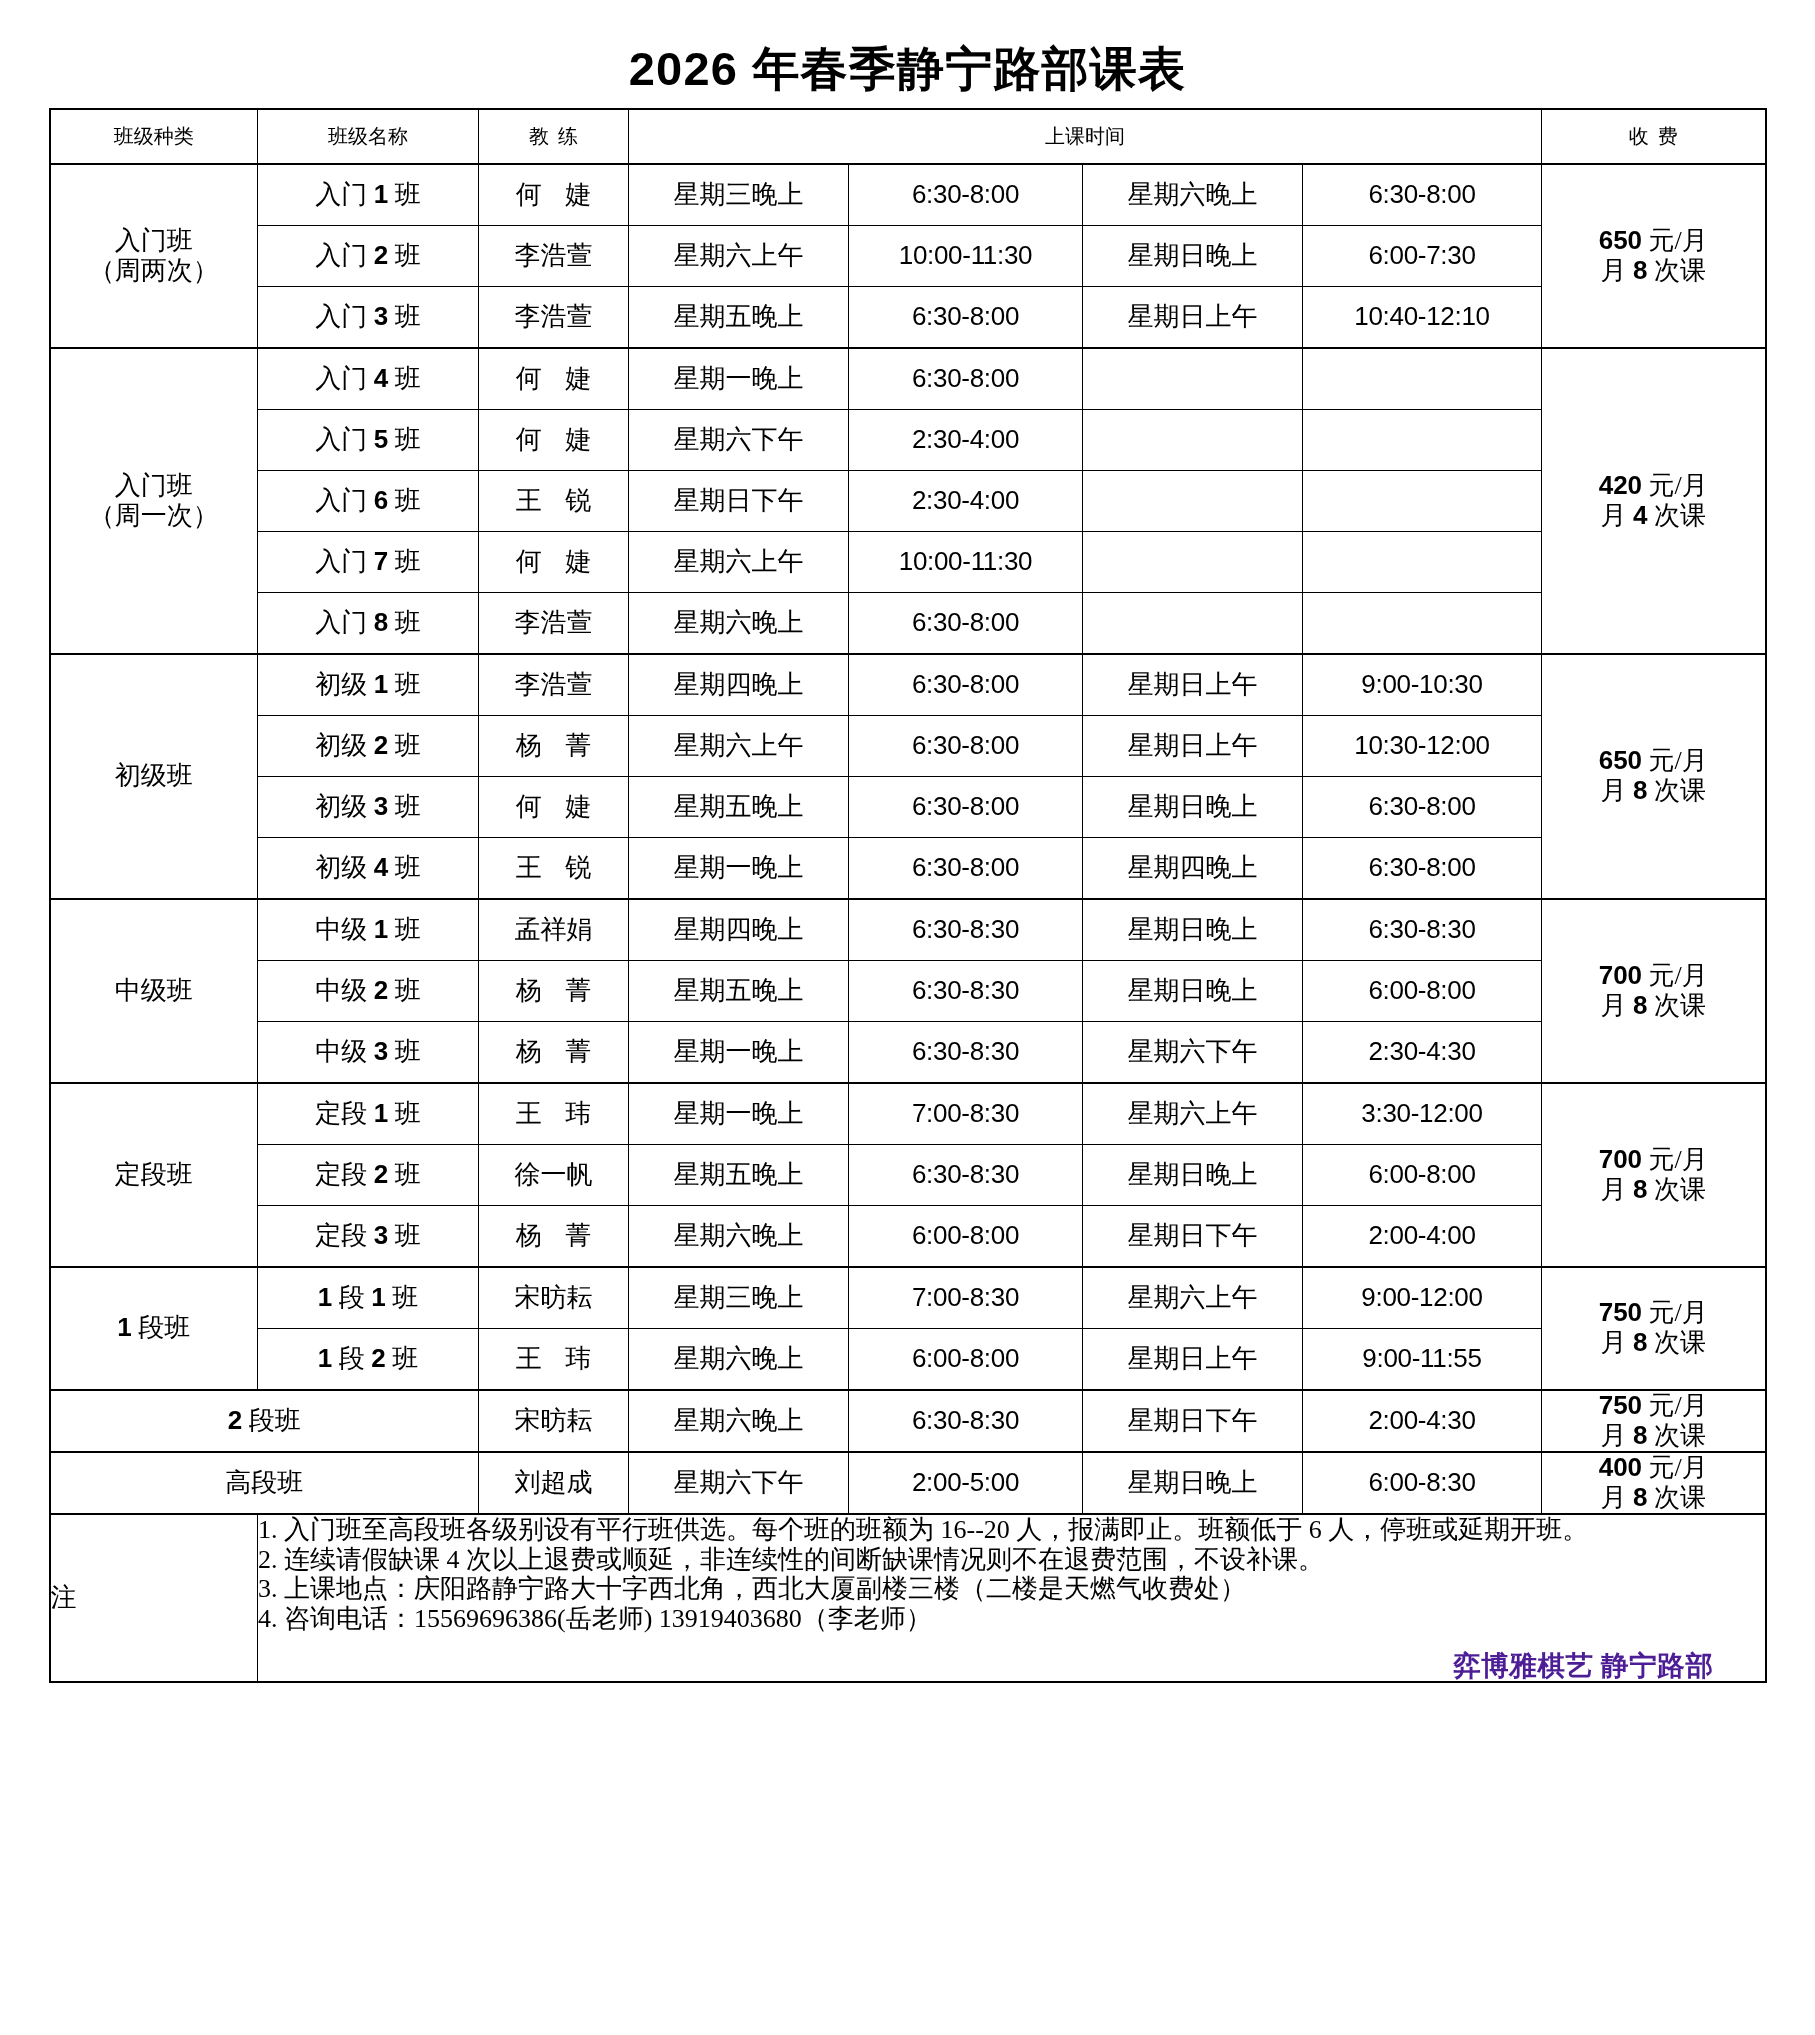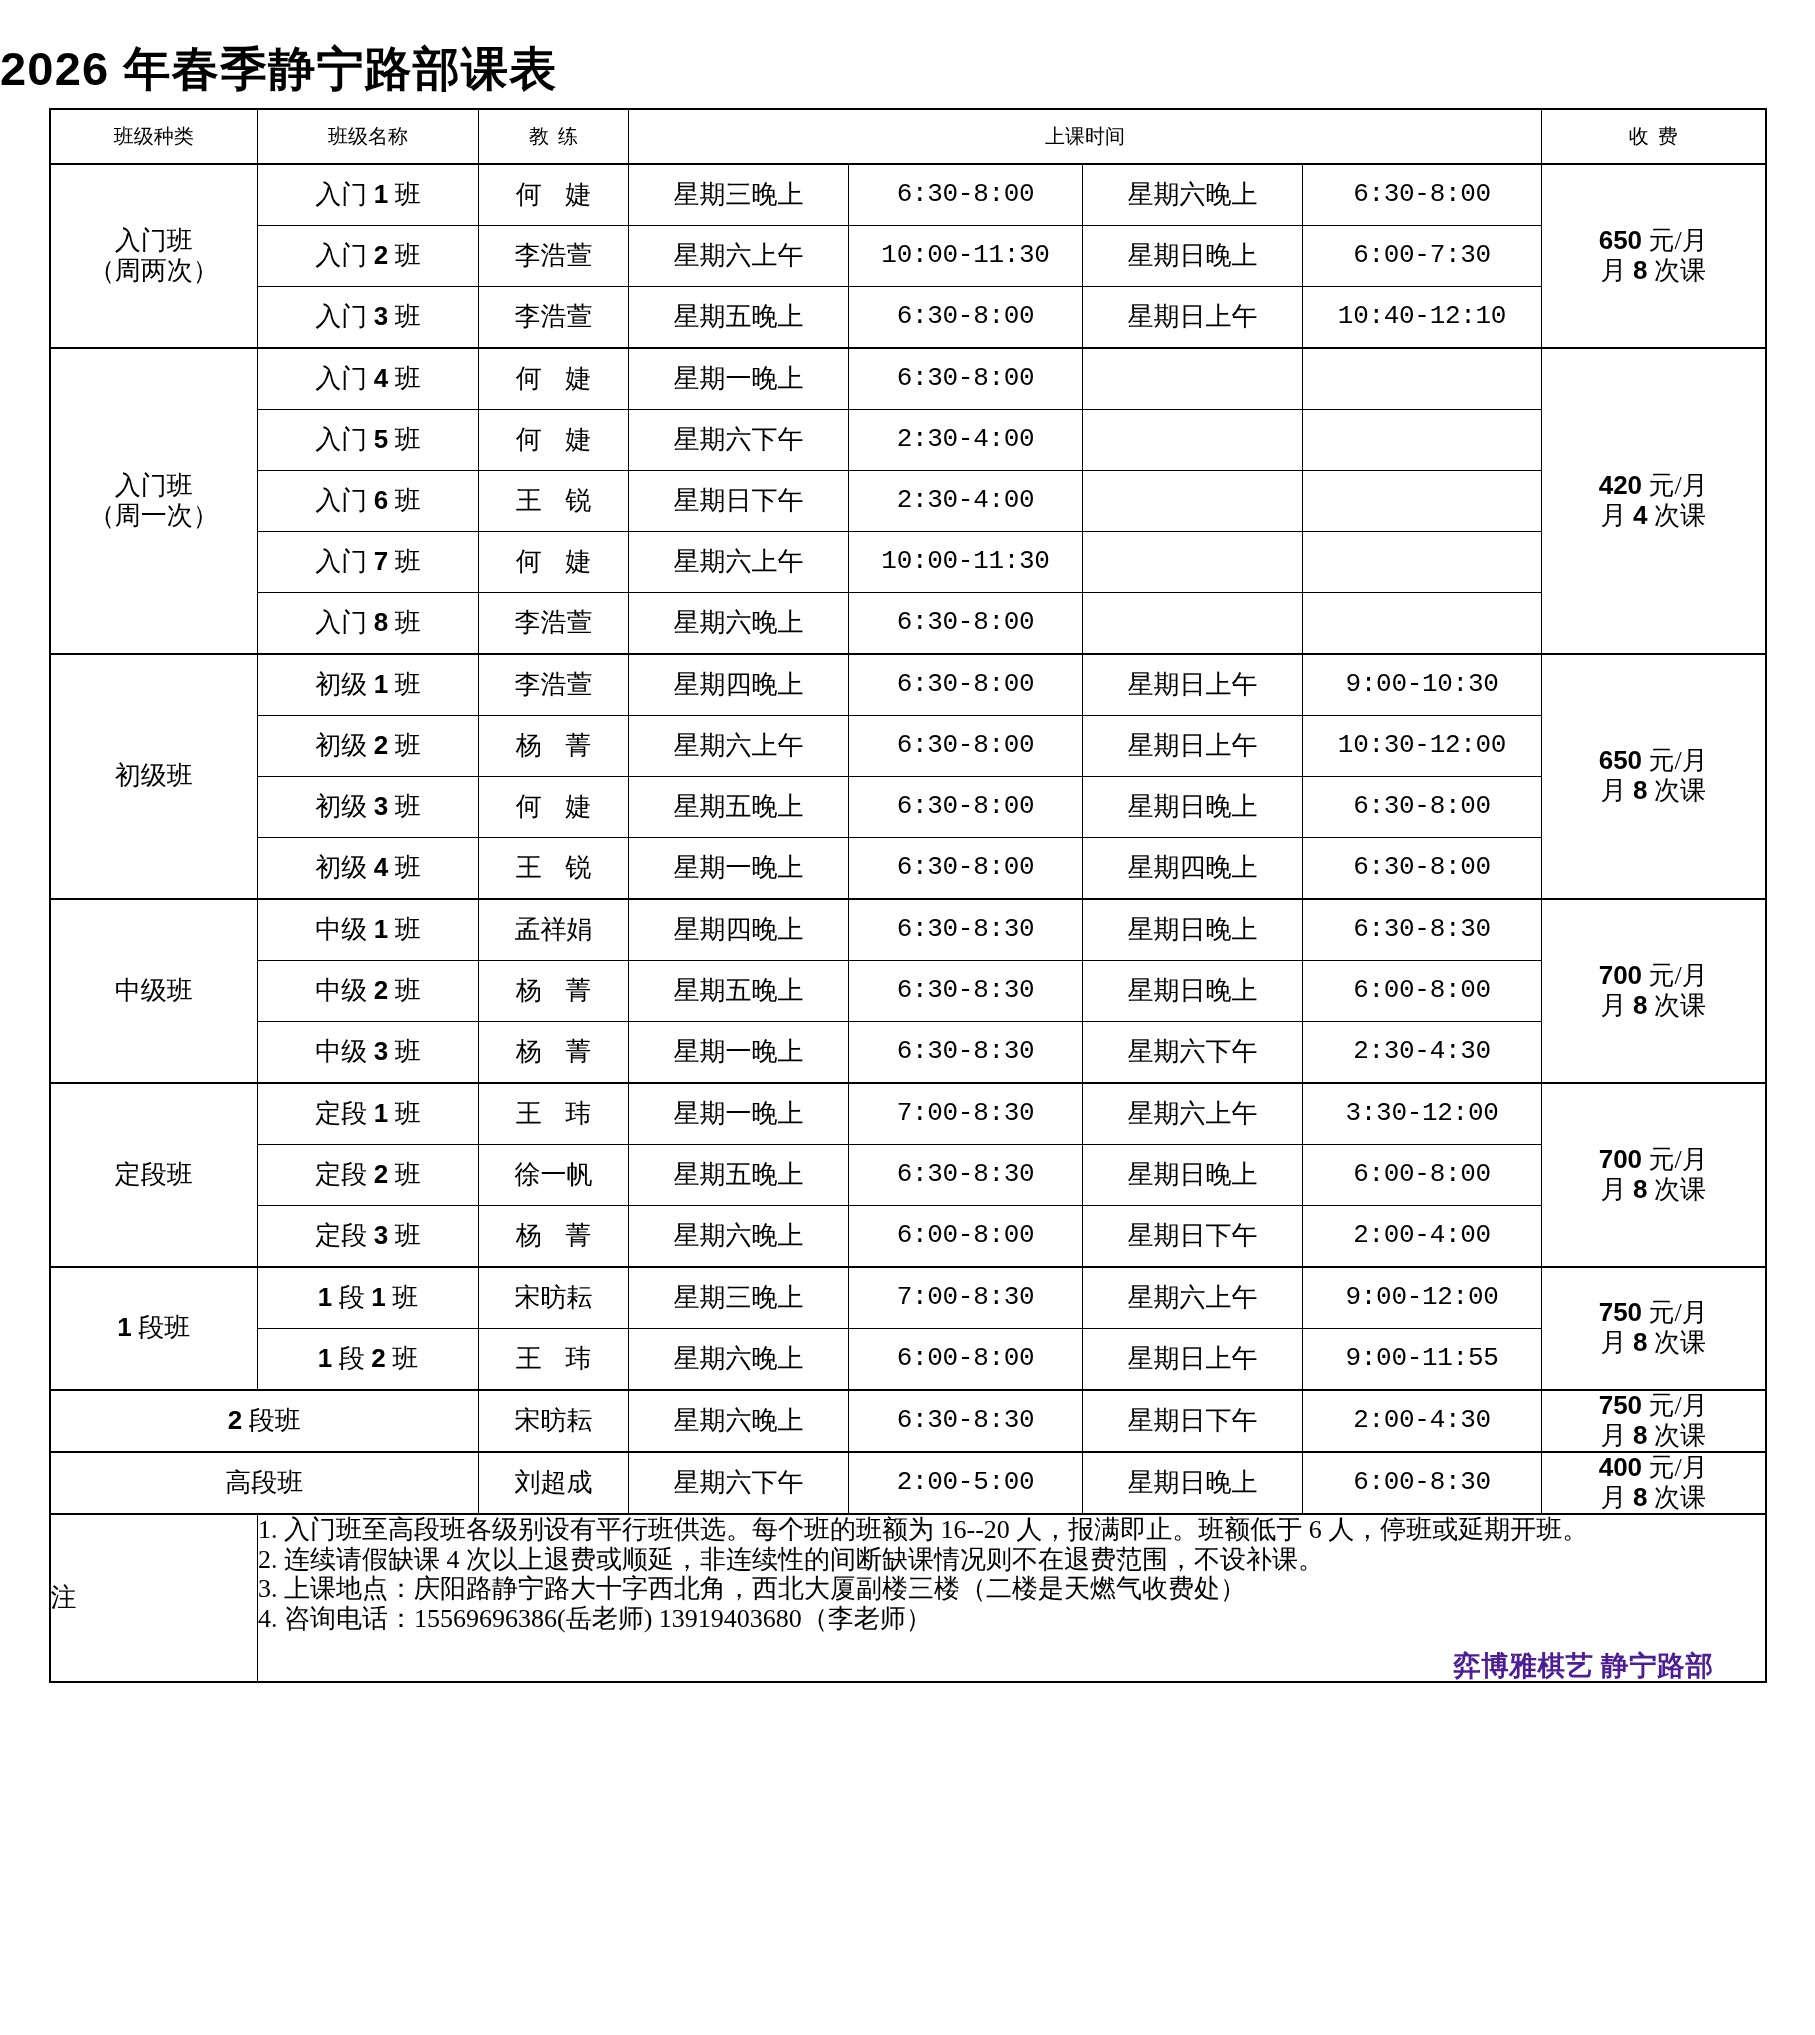--- a/index.html
+++ b/index.html
@@ -15,21 +15,21 @@
     overflow: hidden;
   }
   .page {
     width: 1815px;
     height: 2035px;
     position: relative;
     box-sizing: border-box;
     padding: 0;
   }
   .title {
-    text-align: left;
+    text-align: center;
     font-family: "Liberation Sans", "DejaVu Sans", sans-serif;
     font-weight: bold;
     font-size: 47px;
     letter-spacing: 1.2px;
     padding-top: 43px;
     padding-bottom: 13px;
     line-height: 1.1;
     white-space: nowrap;
   }
   table.sched {
@@ -79,21 +79,21 @@
     font-size: 27.5px;
   }
   td.coach {
     font-size: 27.5px;
     margin-top: 27px;
   }
   td.day {
     font-size: 27.5px;
   }
   td.time {
-    font-family: Liberation Mono, monospace;
+    font-family: Liberation Sans, sans-serif;
     font-weight: bold;
     font-size: 26px;
     letter-spacing: -0.3px;
   }
   td.fee {
     font-size: 26px;
     line-height: 1.45;
   }
   .num {
     font-family: "Liberation Sans", "DejaVu Sans", sans-serif;

